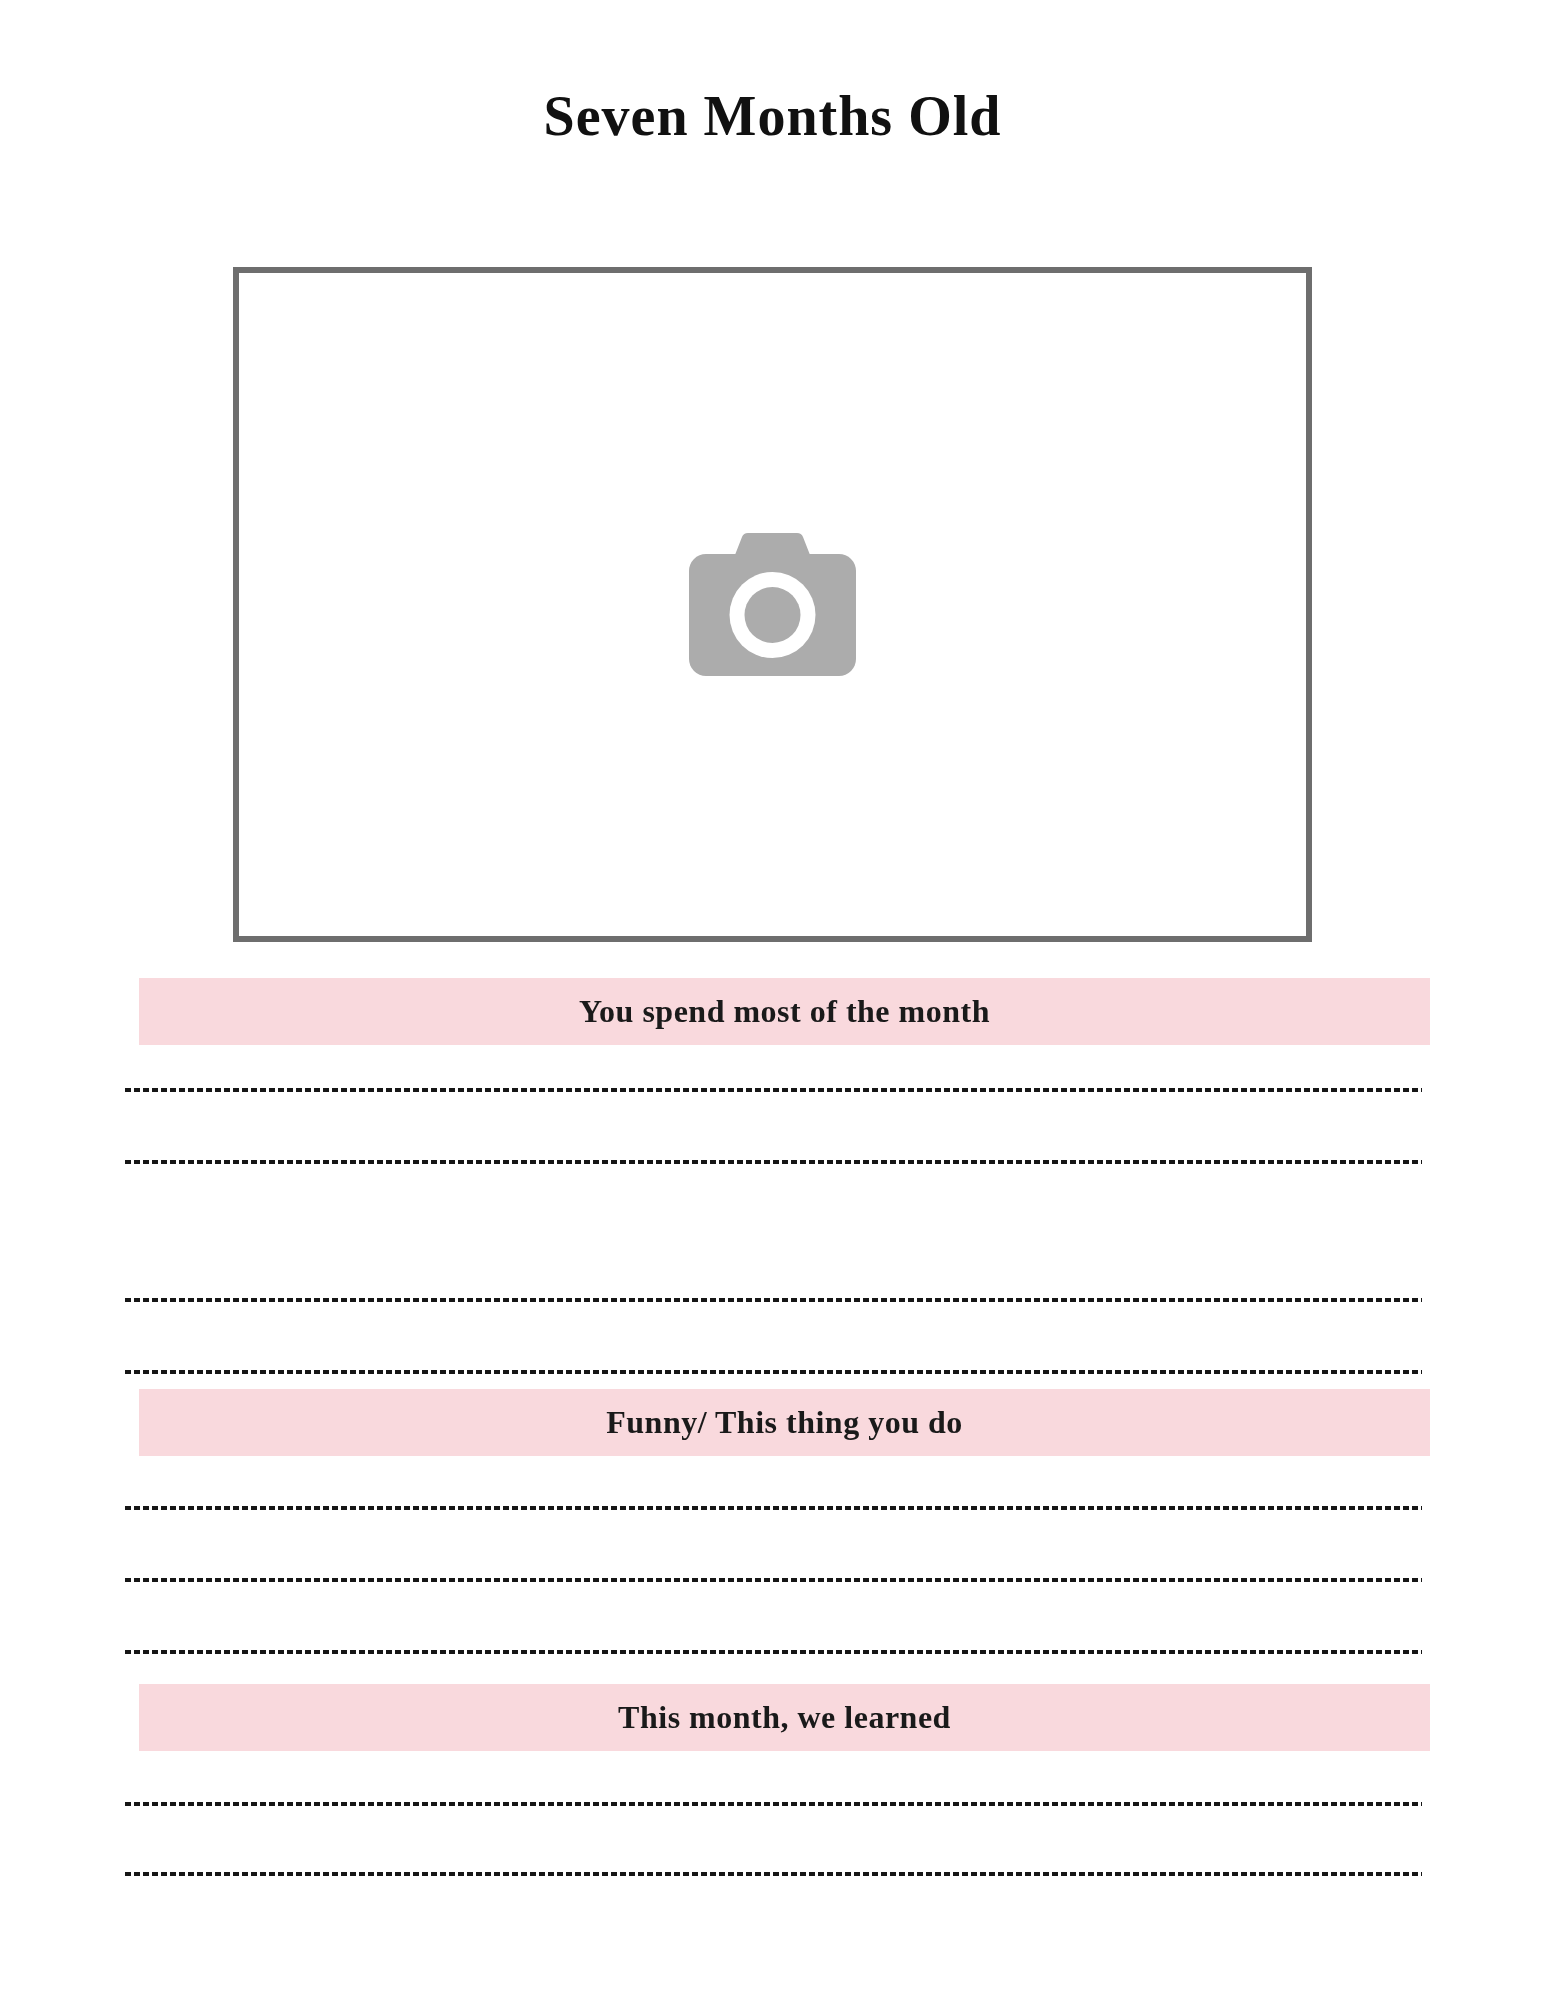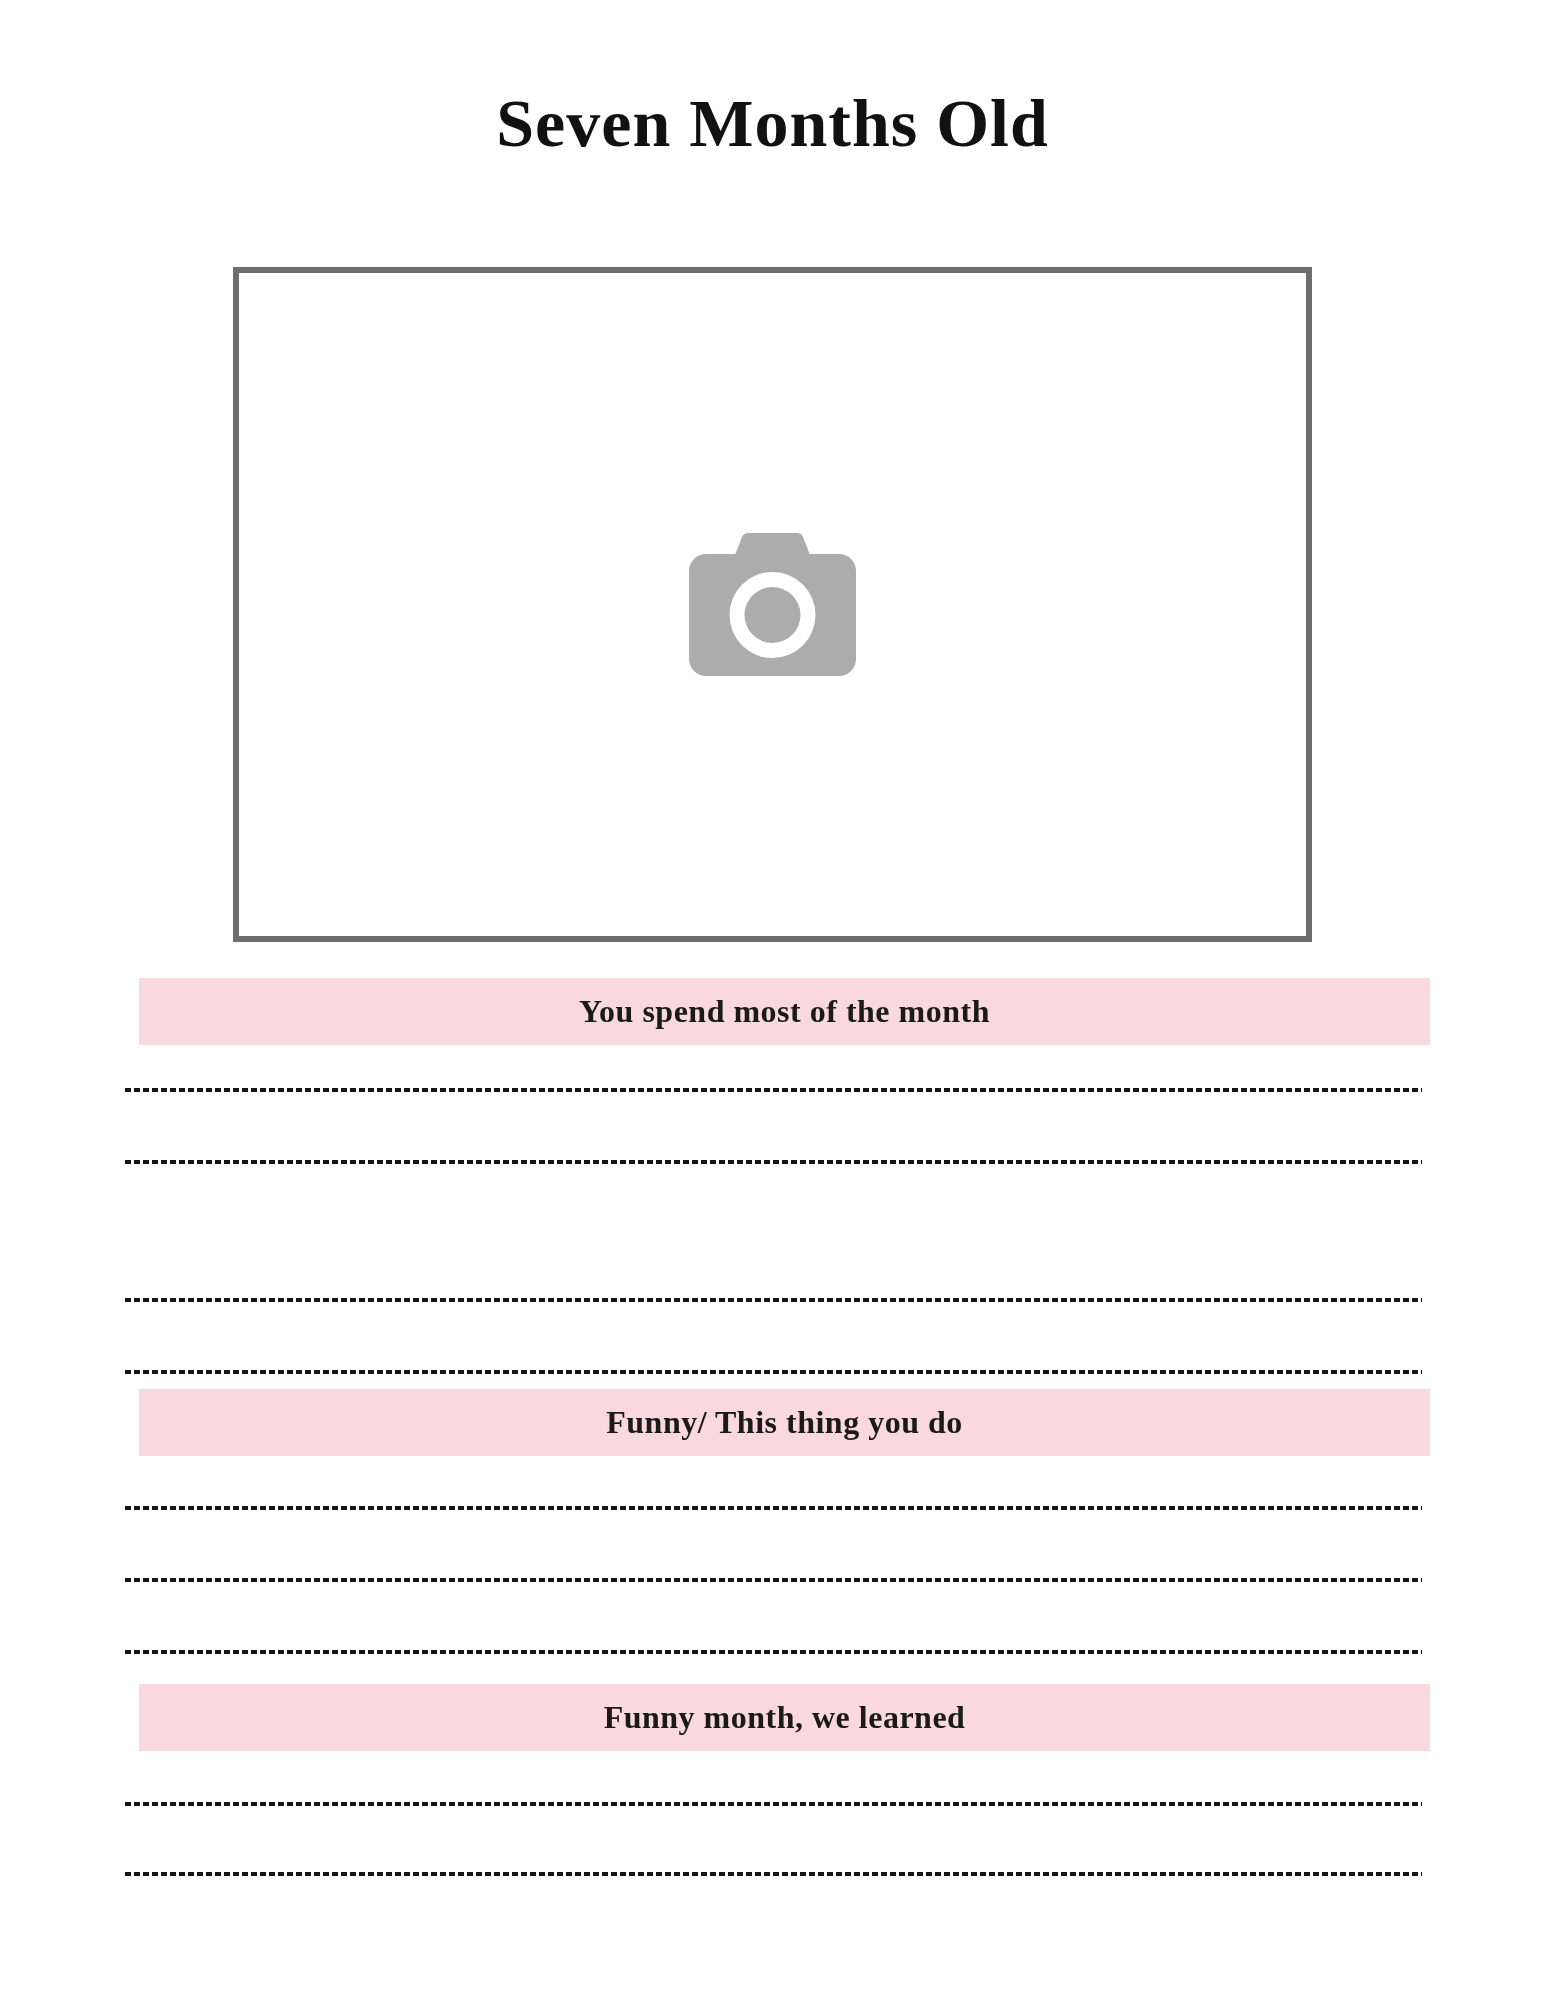--- a/index.html
+++ b/index.html
@@ -16,21 +16,21 @@
     font-family: "Liberation Serif", "DejaVu Serif", serif;
     color: #111111;
   }
   .title {
     position: absolute;
     top: 84px;
     left: 0;
     width: 100%;
     margin: 0;
     text-align: center;
-    font-size: 68px;
+    font-size: 56px;
     font-weight: 700;
     letter-spacing: 1px;
     color: #111111;
   }
   .photo-box {
     position: absolute;
     left: 233px;
     top: 267px;
     width: 1079px;
     height: 675px;
@@ -99,18 +99,18 @@
   <div class="dash-line" style="top:1370px"></div>
 
   <div class="banner" style="top:1389px">
     <span>Funny/ This thing you do</span>
   </div>
   <div class="dash-line" style="top:1506px"></div>
   <div class="dash-line" style="top:1578px"></div>
   <div class="dash-line" style="top:1650px"></div>
 
   <div class="banner" style="top:1684px">
-    <span>Funny month, we learned</span>
+    <span>This month, we learned</span>
   </div>
   <div class="dash-line" style="top:1802px"></div>
   <div class="dash-line" style="top:1872px"></div>
 
 </div>
 
 </body></html>

